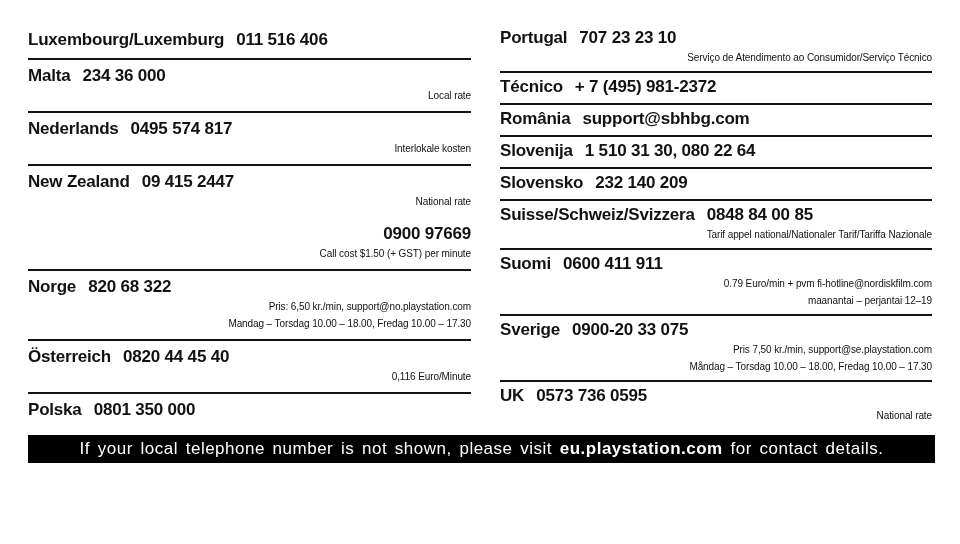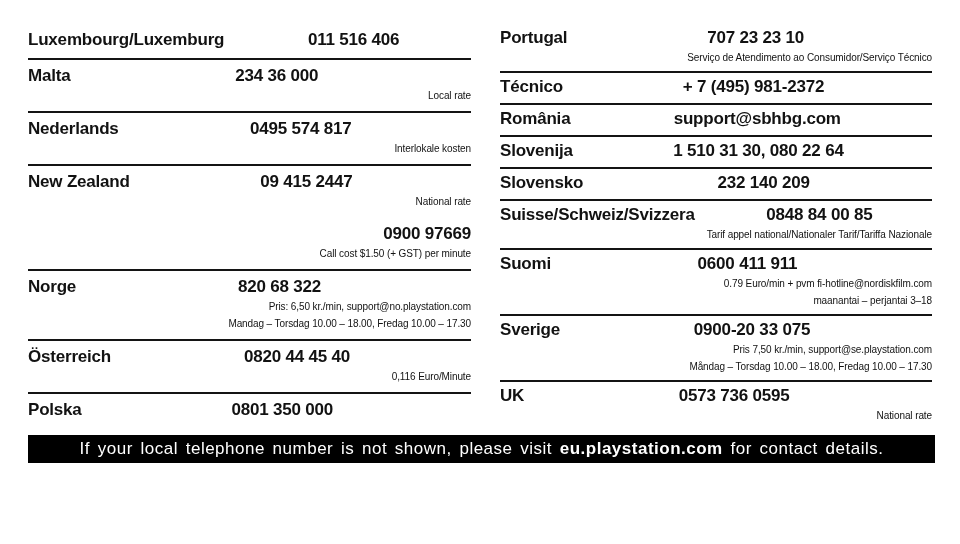--- a/index.html
+++ b/index.html
@@ -50,21 +50,21 @@
     font-size: 17px;
     letter-spacing: -0.2px;
     white-space: nowrap;
     padding-right: 12px;
   }
   .value {
     font-weight: bold;
     font-size: 17px;
     letter-spacing: -0.2px;
     white-space: nowrap;
-    text-align: center;
+    text-align: left;
     flex: 1 1 auto;
   }
   .sub {
     text-align: right;
     font-size: 10px;
     line-height: 17px;
     letter-spacing: -0.1px;
     white-space: nowrap;
   }
   .extra { margin-top: 13px; }
@@ -187,21 +187,21 @@
             <span class="value">0848 84 00 85</span>
           </div>
           <div class="sub">Tarif appel national/Nationaler Tarif/Tariffa Nazionale</div>
         </div>
         <div class="entry">
           <div class="row">
             <span class="label">Suomi</span>
             <span class="value">0600 411 911</span>
           </div>
           <div class="sub">0.79 Euro/min + pvm fi-hotline@nordiskfilm.com</div>
-          <div class="sub">maanantai – perjantai 3–18</div>
+          <div class="sub">maanantai – perjantai 12–19</div>
         </div>
         <div class="entry">
           <div class="row">
             <span class="label">Sverige</span>
             <span class="value">0900-20 33 075</span>
           </div>
           <div class="sub">Pris 7,50 kr./min, support@se.playstation.com</div>
           <div class="sub">Måndag – Torsdag 10.00 – 18.00, Fredag 10.00 – 17.30</div>
         </div>
         <div class="entry last">

